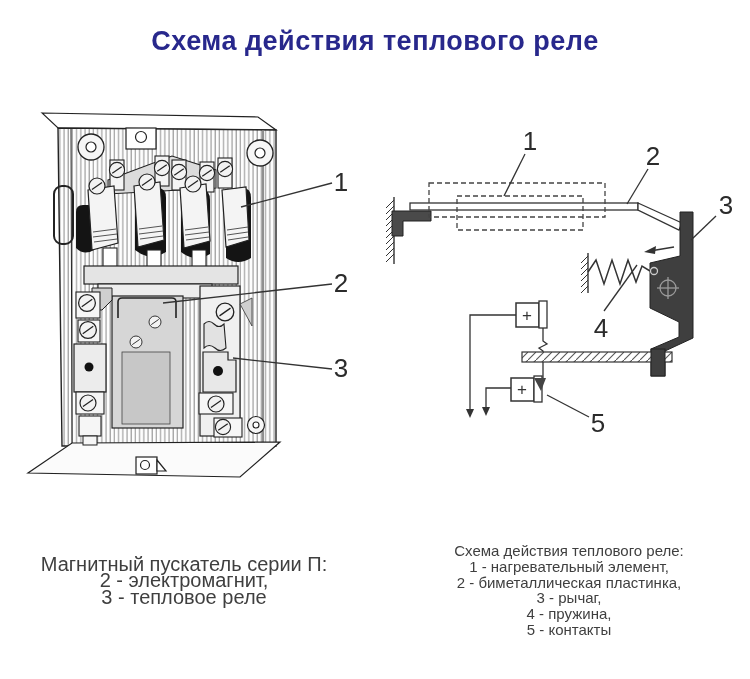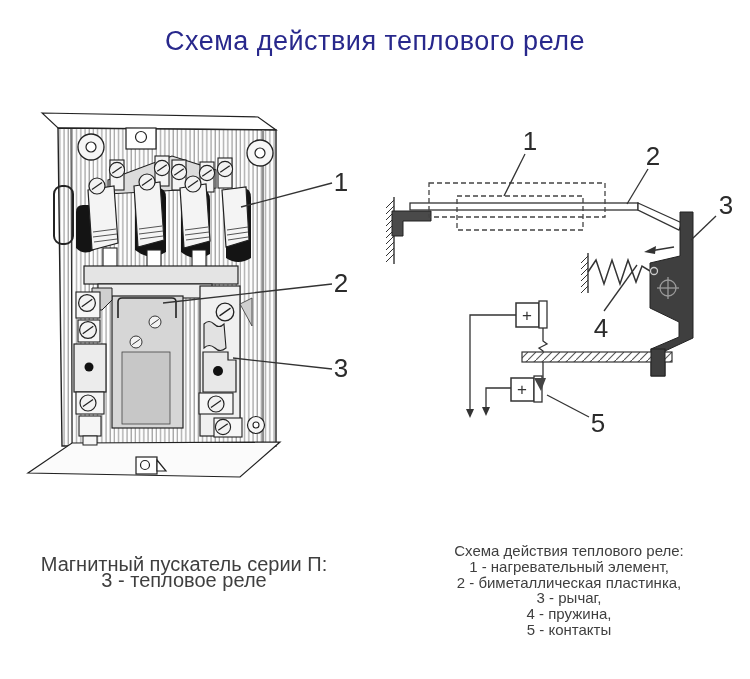--- a/index.html
+++ b/index.html
@@ -2,21 +2,21 @@
 <html><head>
 <meta charset="utf-8">
 <style>
   html,body{margin:0;padding:0;}
   body{
     width:750px;height:679px;position:relative;background:#ffffff;
     font-family:"Liberation Sans", sans-serif;overflow:hidden;
   }
   .title{
     position:absolute;left:0;top:26px;width:750px;text-align:center;
-    font-size:27px;font-weight:normal;color:#28288c;letter-spacing:.5px;
+    font-size:27px;font-weight:bold;color:#28288c;letter-spacing:.5px;
   }
   .caption{
     position:absolute;text-align:center;color:#3f3f3f;
     font-size:20px;line-height:16.4px;
   }
   .caption-left{left:34px;top:556px;width:300px;}
   .caption-right{left:419px;top:543px;width:300px;font-size:15px;line-height:15.8px;}
   svg{position:absolute;}
   svg text.callout{font-family:"Liberation Sans",sans-serif;font-size:26px;fill:#2b2b2b;}
   svg text.plus{font-family:"Liberation Sans",sans-serif;font-size:17px;fill:#333;}
@@ -256,20 +256,21 @@
   </g>
   <text class="callout" x="530" y="150" text-anchor="middle">1</text>
   <text class="callout" x="653" y="165" text-anchor="middle">2</text>
   <text class="callout" x="726" y="214" text-anchor="middle">3</text>
   <text class="callout" x="601" y="337" text-anchor="middle">4</text>
   <text class="callout" x="598" y="432" text-anchor="middle">5</text>
 </svg>
 
 <div class="caption caption-left">
   <div>Магнитный пускатель серии П:</div>
+  <div>2 - электромагнит,</div>
   <div>3 - тепловое реле</div>
 </div>
 
 <div class="caption caption-right">
   <div>Схема действия теплового реле:</div>
   <div>1 - нагревательный элемент,</div>
   <div>2 - биметаллическая пластинка,</div>
   <div>3 - рычаг,</div>
   <div>4 - пружина,</div>
   <div>5 - контакты</div>

